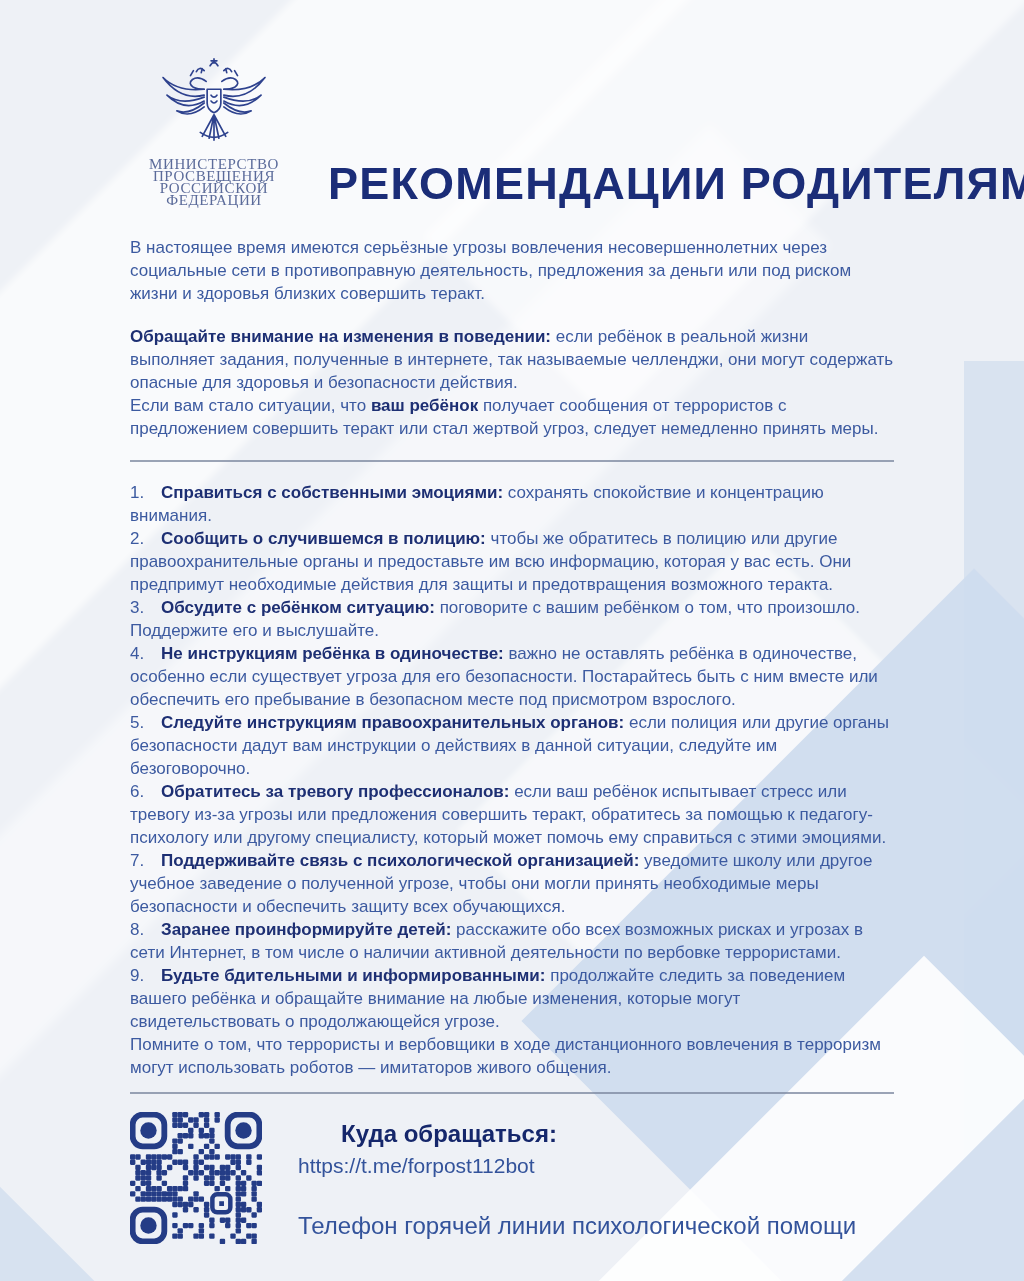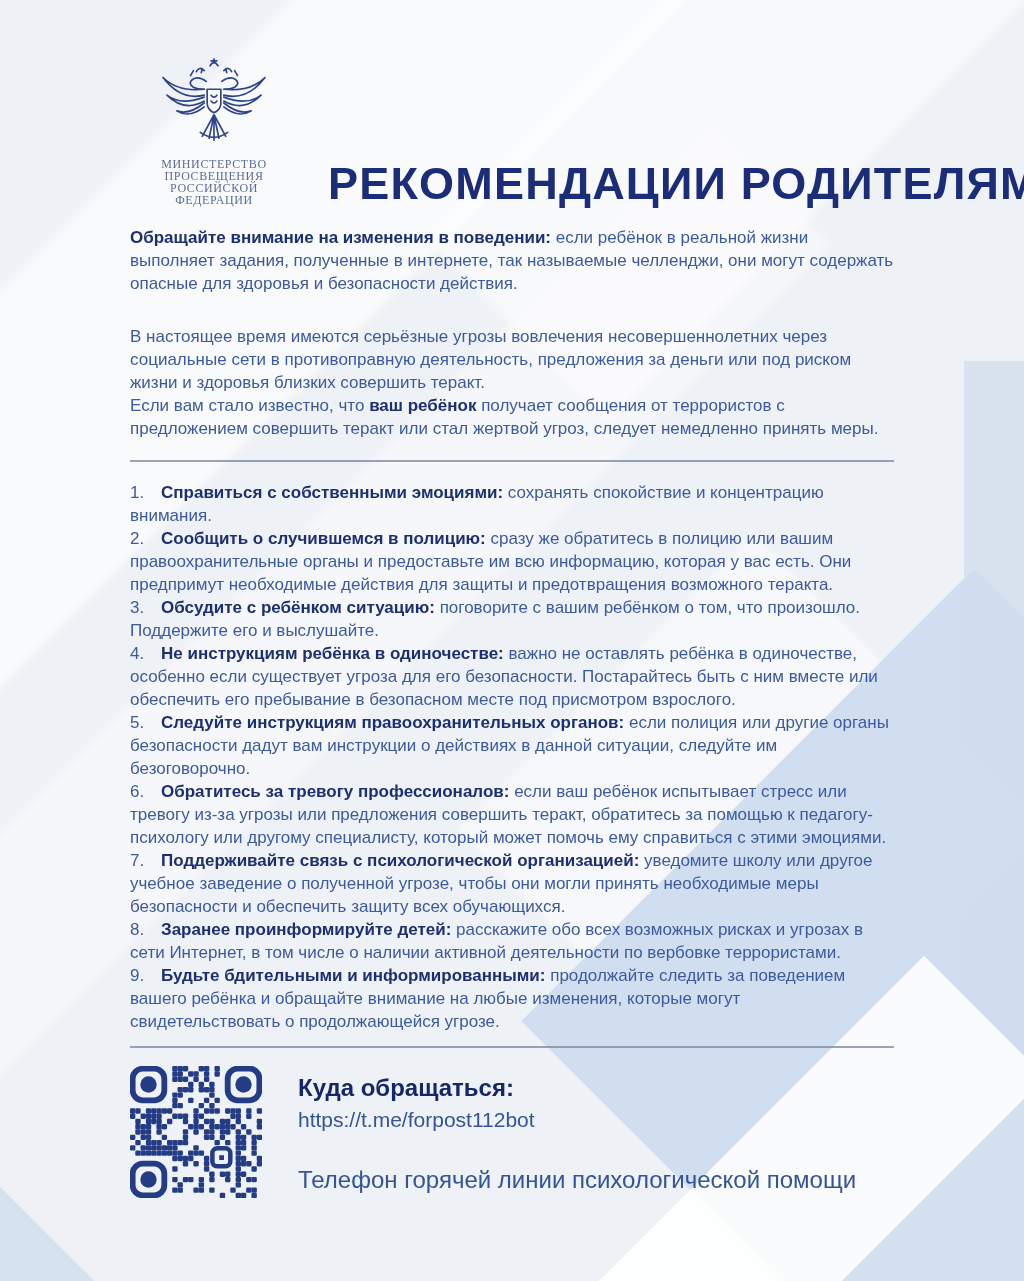--- a/index.html
+++ b/index.html
@@ -35,42 +35,42 @@
   .corner-bl { width:190px; height:190px; left:-110px; bottom:-120px;
     background:#d7e2f0; transform:rotate(45deg); }
   
   .content { position:relative; width:764px; margin:0 130px; }
   
   .header { display:flex; align-items:flex-end; gap:30px; padding-top:54px; }
   .emblem-block { width:168px; flex:0 0 auto; text-align:center; }
   .emblem-block svg { display:block; margin:0 auto 6px auto; }
   .ministry-caption {
     font-family:"Liberation Serif", serif;
-    font-size:12px; line-height:12px; letter-spacing:.6px;
+    font-size:15px; line-height:12px; letter-spacing:.6px;
     color:#5b6b9a; text-transform:uppercase;
   }
   .page-title {
     font-size:45px; line-height:40px; font-weight:800;
     letter-spacing:1.2px; color:#1b2d78; padding-bottom:2px;
     white-space:nowrap;
   }
   
   .para { font-size:17px; line-height:23px; }
   .mt-30 { margin-top:30px; }
   .mt-20 { margin-top:20px; }
   b.lead, .para b { color:#1d2f73; font-weight:700; }
   .divider { height:2px; background:rgba(122,133,158,.75); margin:20px 0 19px 0; }
   .divider.thin { margin:13px 0 0 0; }
   .item { font-size:17px; line-height:23px; }
   .num { display:inline-block; min-width:31px; }
   
   .footer { display:flex; align-items:flex-start; gap:36px; margin-top:18px; }
   .qr { flex:0 0 auto; width:132px; height:132px; }
   .contact { padding-top:6px; }
-  .contact-heading { font-size:24px; line-height:32px; font-weight:700; color:#15276b; }
+  .contact-heading { font-size:24px; line-height:32px; font-weight:700; color:#15276b;margin-left:43px; }
   .contact-link { font-size:21px; line-height:32px; color:#33539b; text-decoration:none; cursor:pointer; }
   .hotline { margin-top:27px; font-size:24px; line-height:33px; color:#33539b; max-width:600px; }
 </style>
 </head>
 <body>
 
 <div class="poster">
 
   <div class="bg">
     <div class="band band-white-1"></div>
@@ -113,38 +113,39 @@
           </g>
         </svg>
         <div class="ministry-caption">
           <div>МИНИСТЕРСТВО ПРОСВЕЩЕНИЯ</div>
           <div>РОССИЙСКОЙ ФЕДЕРАЦИИ</div>
         </div>
       </div>
       <div class="page-title">РЕКОМЕНДАЦИИ РОДИТЕЛЯМ</div>
     </div>
 
+    <p class="para mt-30">В настоящее время имеются серьёзные угрозы вовлечения несовершеннолетних через социальные сети в противоправную деятельность, предложения за деньги или под риском жизни и здоровья близких совершить теракт.</p>
+
     <p class="para mt-20"><b>Обращайте внимание на изменения в поведении:</b><span> если ребёнок в реальной жизни выполняет задания, полученные в интернете, так называемые челленджи, они могут содержать опасные для здоровья и безопасности действия.</span></p>
 
-    <p class="para mt-30">В настоящее время имеются серьёзные угрозы вовлечения несовершеннолетних через социальные сети в противоправную деятельность, предложения за деньги или под риском жизни и здоровья близких совершить теракт.</p>
-
-    <p class="para"><span>Если вам стало известно, что </span><b>ваш ребёнок</b><span> получает сообщения от террористов с предложением совершить теракт или стал жертвой угроз, следует немедленно принять меры.</span></p>
+    <p class="para"><span>Если вам стало ситуации, что </span><b>ваш ребёнок</b><span> получает сообщения от террористов с предложением совершить теракт или стал жертвой угроз, следует немедленно принять меры.</span></p>
 
     <div class="divider"></div>
 
     <div>
       <p class="item"><span class="num">1.</span><b class="lead">Справиться с собственными эмоциями:</b><span> сохранять спокойствие и концентрацию внимания.</span></p>
-      <p class="item"><span class="num">2.</span><b class="lead">Сообщить о случившемся в полицию:</b><span> сразу же обратитесь в полицию или вашим правоохранительные органы и предоставьте им всю информацию, которая у вас есть. Они предпримут необходимые действия для защиты и предотвращения возможного теракта.</span></p>
+      <p class="item"><span class="num">2.</span><b class="lead">Сообщить о случившемся в полицию:</b><span> чтобы же обратитесь в полицию или другие правоохранительные органы и предоставьте им всю информацию, которая у вас есть. Они предпримут необходимые действия для защиты и предотвращения возможного теракта.</span></p>
       <p class="item"><span class="num">3.</span><b class="lead">Обсудите с ребёнком ситуацию:</b><span> поговорите с вашим ребёнком о том, что произошло. Поддержите его и выслушайте.</span></p>
       <p class="item"><span class="num">4.</span><b class="lead">Не инструкциям ребёнка в одиночестве:</b><span> важно не оставлять ребёнка в одиночестве, особенно если существует угроза для его безопасности. Постарайтесь быть с ним вместе или обеспечить его пребывание в безопасном месте под присмотром взрослого.</span></p>
       <p class="item"><span class="num">5.</span><b class="lead">Следуйте инструкциям правоохранительных органов:</b><span> если полиция или другие органы безопасности дадут вам инструкции о действиях в данной ситуации, следуйте им безоговорочно.</span></p>
       <p class="item"><span class="num">6.</span><b class="lead">Обратитесь за тревогу профессионалов:</b><span> если ваш ребёнок испытывает стресс или тревогу из-за угрозы или предложения совершить теракт, обратитесь за помощью к педагогу-психологу или другому специалисту, который может помочь ему справиться с этими эмоциями.</span></p>
       <p class="item"><span class="num">7.</span><b class="lead">Поддерживайте связь с психологической организацией:</b><span> уведомите школу или другое учебное заведение о полученной угрозе, чтобы они могли принять необходимые меры безопасности и обеспечить защиту всех обучающихся.</span></p>
       <p class="item"><span class="num">8.</span><b class="lead">Заранее проинформируйте детей:</b><span> расскажите обо всех возможных рисках и угрозах в сети Интернет, в том числе о наличии активной деятельности по вербовке террористами.</span></p>
       <p class="item"><span class="num">9.</span><b class="lead">Будьте бдительными и информированными:</b><span> продолжайте следить за поведением вашего ребёнка и обращайте внимание на любые изменения, которые могут свидетельствовать о продолжающейся угрозе.</span></p>
+      <p class="item">Помните о том, что террористы и вербовщики в ходе дистанционного вовлечения в терроризм могут использовать роботов — имитаторов живого общения.</p>
     </div>
 
     <div class="divider thin"></div>
 
     <div class="footer">
       <svg class="qr" id="qr-svg" viewBox="0 0 25 25">
           <rect x="8" y="0" width="1.02" height="1.02" rx="0.22" fill="#243c86"></rect>
           <rect x="9" y="0" width="1.02" height="1.02" rx="0.22" fill="#243c86"></rect>
           <rect x="10" y="0" width="1.02" height="1.02" rx="0.22" fill="#243c86"></rect>
           <rect x="13" y="0" width="1.02" height="1.02" rx="0.22" fill="#243c86"></rect>

